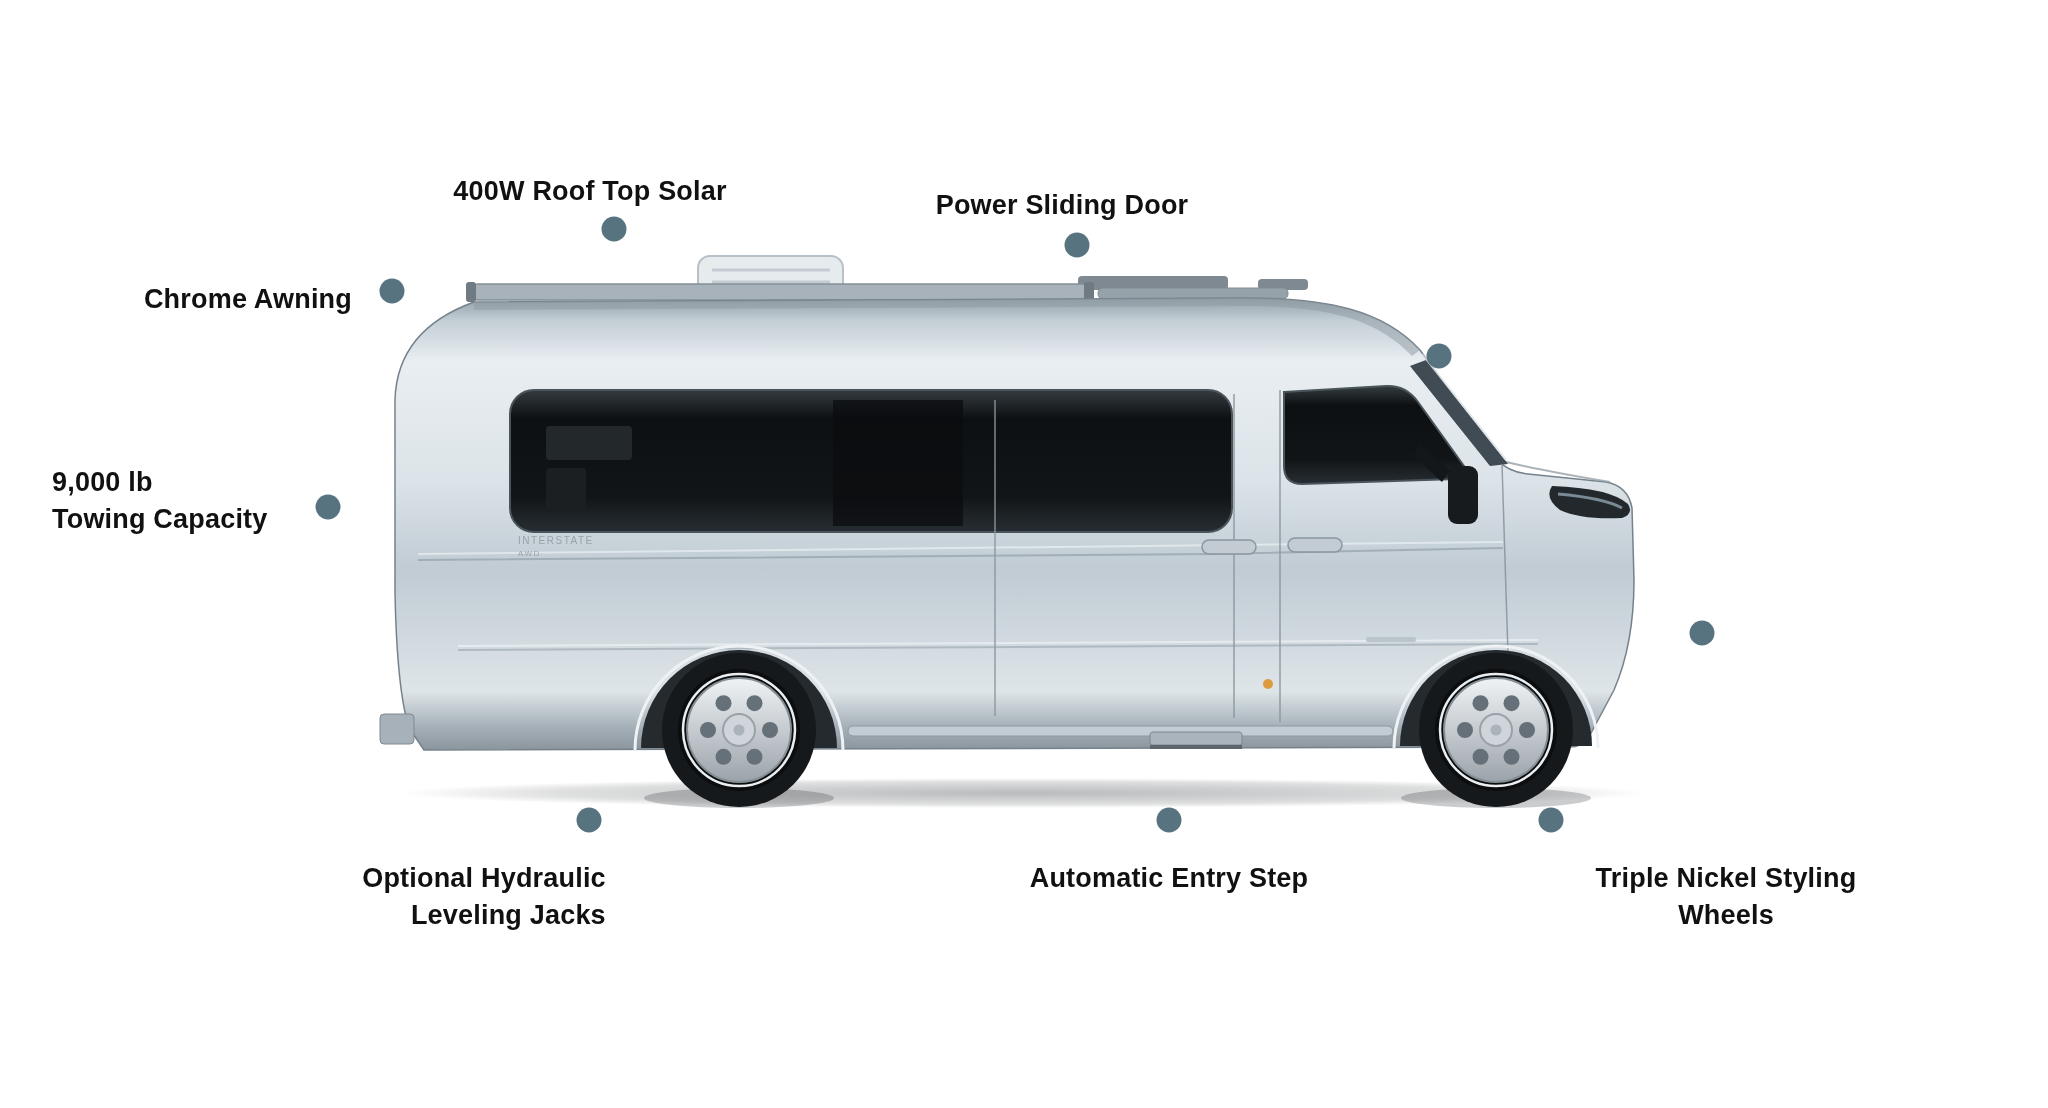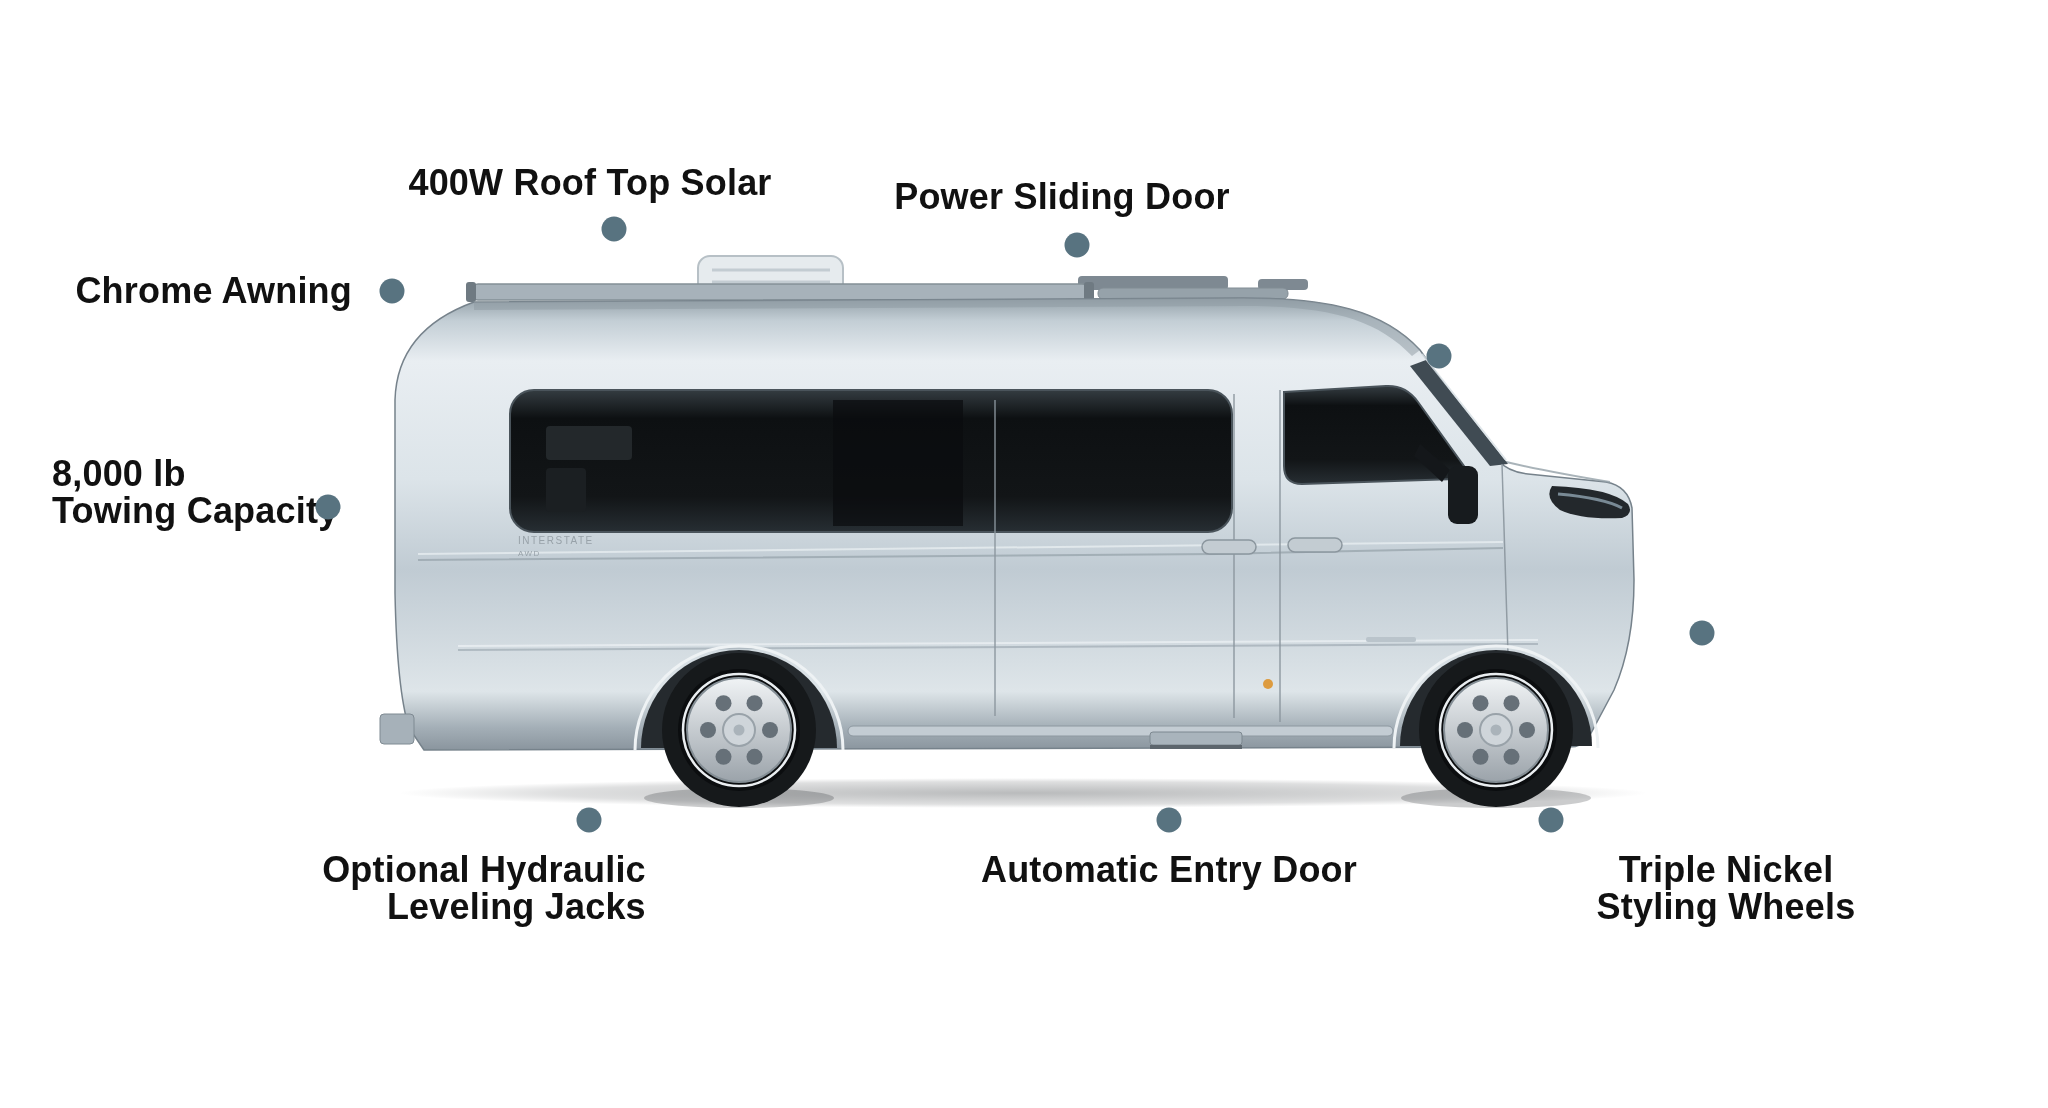--- a/index.html
+++ b/index.html
@@ -7,25 +7,26 @@
     position: relative;
     width: 2048px;
     height: 1108px;
     background: #ffffff;
     overflow: hidden;
     font-family: "Liberation Sans", sans-serif;
   }
   .label {
     position: absolute;
     font-weight: 700;
-    font-size: 36px;
+    font-size: 27px;
     line-height: 37px;
     color: var(--label-color, #111111);
     white-space: pre-line;
     letter-spacing: 0.2px;
+    margin-top: 9px;
   }
   .label.center { transform: translateX(-50%); text-align: center; }
   .label.right  { text-align: right; }
   .dot {
     position: absolute;
     width: 25px;
     height: 25px;
     border-radius: 50%;
     background: var(--dot-color, #587380);
     transform: translate(-50%, -50%);
@@ -198,29 +199,29 @@
   <span class="dot" style="left:614px; top:229px;"></span>
 
   <div class="label center" style="left:1062px; top:178px;">Power Sliding Door</div>
   <span class="dot" style="left:1077px; top:245px;"></span>
 
   <div class="label right" style="right:1696px; top:272px;">Chrome Awning</div>
   <span class="dot" style="left:392px; top:291px;"></span>
 
   <span class="dot" style="left:1439px; top:356px;"></span>
 
-  <div class="label" style="left:52px; top:455px;">8,000 lb
+  <div class="label" style="left:52px; top:455px;">9,000 lb
 Towing Capacity</div>
   <span class="dot" style="left:328px; top:507px;"></span>
 
   <span class="dot" style="left:1702px; top:633px;"></span>
 
   <div class="label center" style="left:484px; top:851px;text-align:right;">Optional Hydraulic
 Leveling Jacks</div>
   <span class="dot" style="left:589px; top:820px;"></span>
 
-  <div class="label center" style="left:1169px; top:851px;">Automatic Entry Door</div>
+  <div class="label center" style="left:1169px; top:851px;">Automatic Entry Step</div>
   <span class="dot" style="left:1169px; top:820px;"></span>
 
   <div class="label center" style="left:1726px; top:851px;">Triple Nickel Styling Wheels</div>
   <span class="dot" style="left:1551px; top:820px;"></span>
 
 </div>
 
 </body></html>

